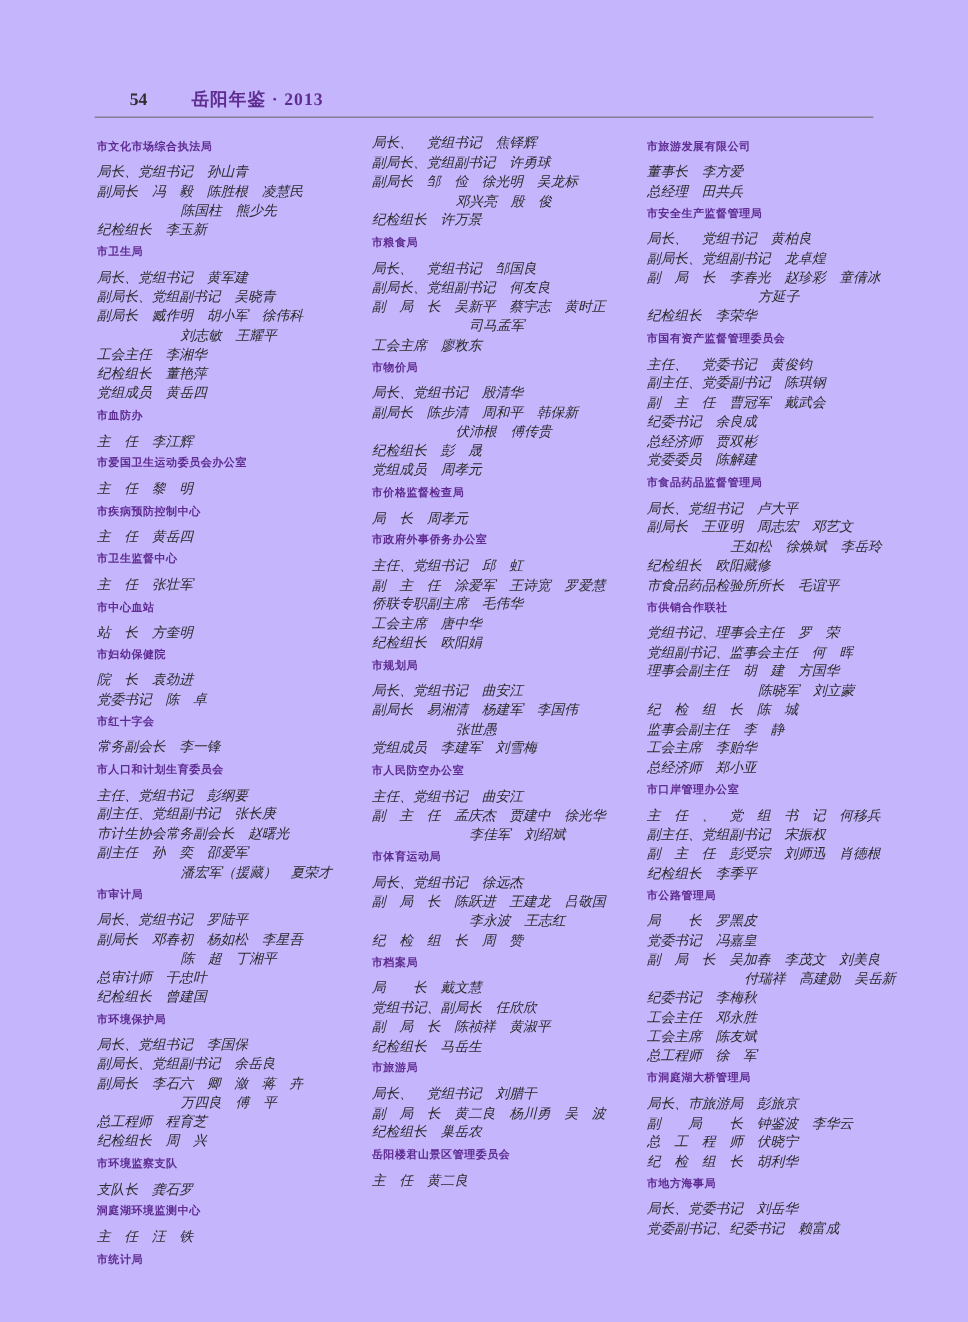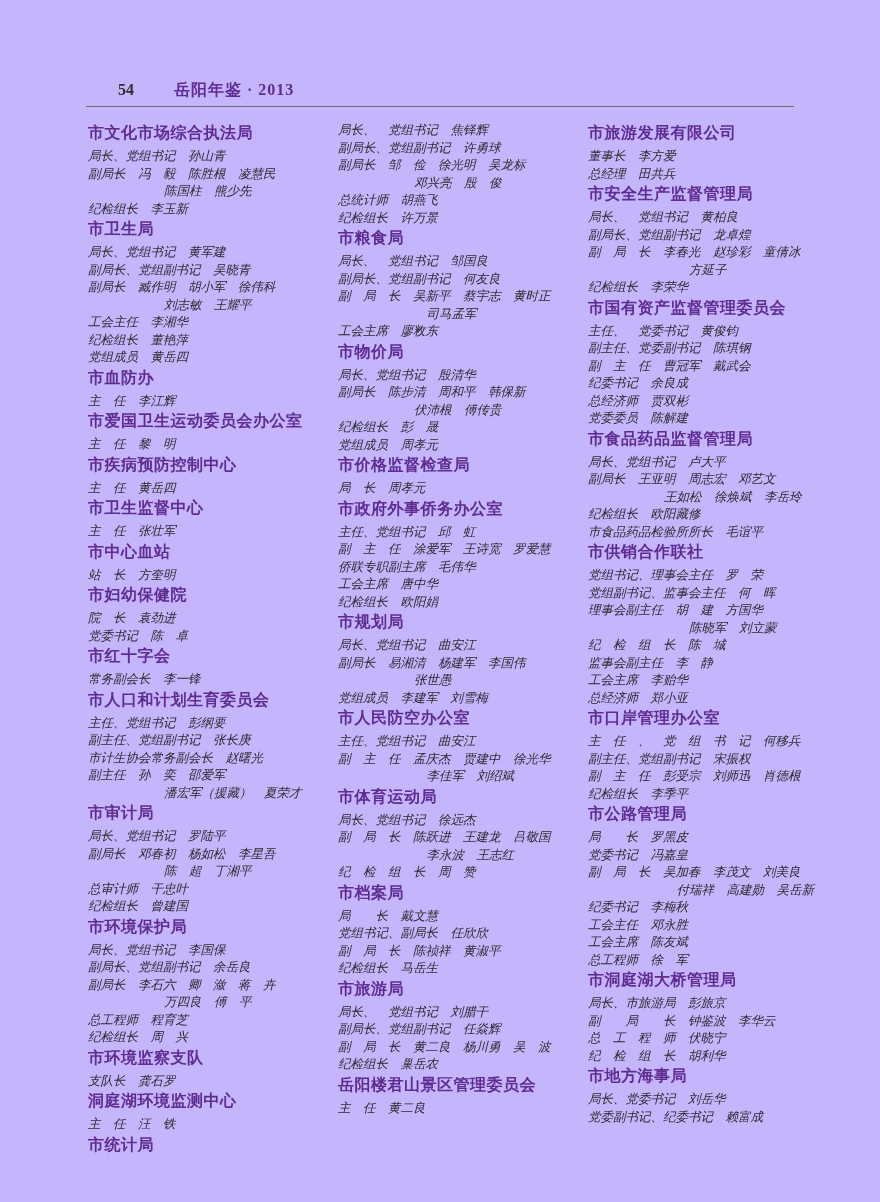--- a/index.html
+++ b/index.html
@@ -42,22 +42,22 @@
     top:121px;left:88px;
     display:flex;flex-direction:row;
     width:760px;
   }
   .column{
     width:250px;
     flex:0 0 250px;
   }
   .heading{
     height:26px;line-height:26px;
-    font-family:Liberation Mono, monospace;
-    font-size:16px;font-weight:bold;
+    font-family:Liberation Sans, sans-serif;
+    font-size:10px;font-weight:bold;
     color:var(--heading-color);
     letter-spacing:0.5px;
     white-space:nowrap;
     overflow:hidden;
   }
   .line{
     height:17.5px;line-height:17.5px;
     font-family:"DejaVu Serif", serif;
     font-style:italic;
     font-size:12.5px;
@@ -131,21 +131,20 @@
         <div class="line">支队长　龚石罗</div>
         <div class="heading">洞庭湖环境监测中心</div>
         <div class="line">主　任　汪　铁</div>
         <div class="heading">市统计局</div>
       </div>
     <div class="column">
         <div class="line">局长、　党组书记　焦铎辉</div>
         <div class="line">副局长、党组副书记　许勇球</div>
         <div class="line">副局长　邹　俭　徐光明　吴龙标</div>
         <div class="line cont">邓兴亮　殷　俊</div>
-        <div class="line">总统计师　胡燕飞</div>
         <div class="line">纪检组长　许万景</div>
         <div class="heading">市粮食局</div>
         <div class="line">局长、　党组书记　邹国良</div>
         <div class="line">副局长、党组副书记　何友良</div>
         <div class="line">副　局　长　吴新平　蔡宇志　黄时正</div>
         <div class="line cont">　司马孟军</div>
         <div class="line">工会主席　廖敉东</div>
         <div class="heading">市物价局</div>
         <div class="line">局长、党组书记　殷清华</div>
         <div class="line">副局长　陈步清　周和平　韩保新</div>
@@ -174,21 +173,20 @@
         <div class="line">副　局　长　陈跃进　王建龙　吕敬国</div>
         <div class="line cont">　李永波　王志红</div>
         <div class="line">纪　检　组　长　周　赞</div>
         <div class="heading">市档案局</div>
         <div class="line">局　　长　戴文慧</div>
         <div class="line">党组书记、副局长　任欣欣</div>
         <div class="line">副　局　长　陈祯祥　黄淑平</div>
         <div class="line">纪检组长　马岳生</div>
         <div class="heading">市旅游局</div>
         <div class="line">局长、　党组书记　刘腊干</div>
-        <div class="line">副局长、党组副书记　任焱辉</div>
         <div class="line">副　局　长　黄二良　杨川勇　吴　波</div>
         <div class="line">纪检组长　巢岳农</div>
         <div class="heading">岳阳楼君山景区管理委员会</div>
         <div class="line">主　任　黄二良</div>
       </div>
     <div class="column">
         <div class="heading">市旅游发展有限公司</div>
         <div class="line">董事长　李方爱</div>
         <div class="line">总经理　田共兵</div>
         <div class="heading">市安全生产监督管理局</div>

